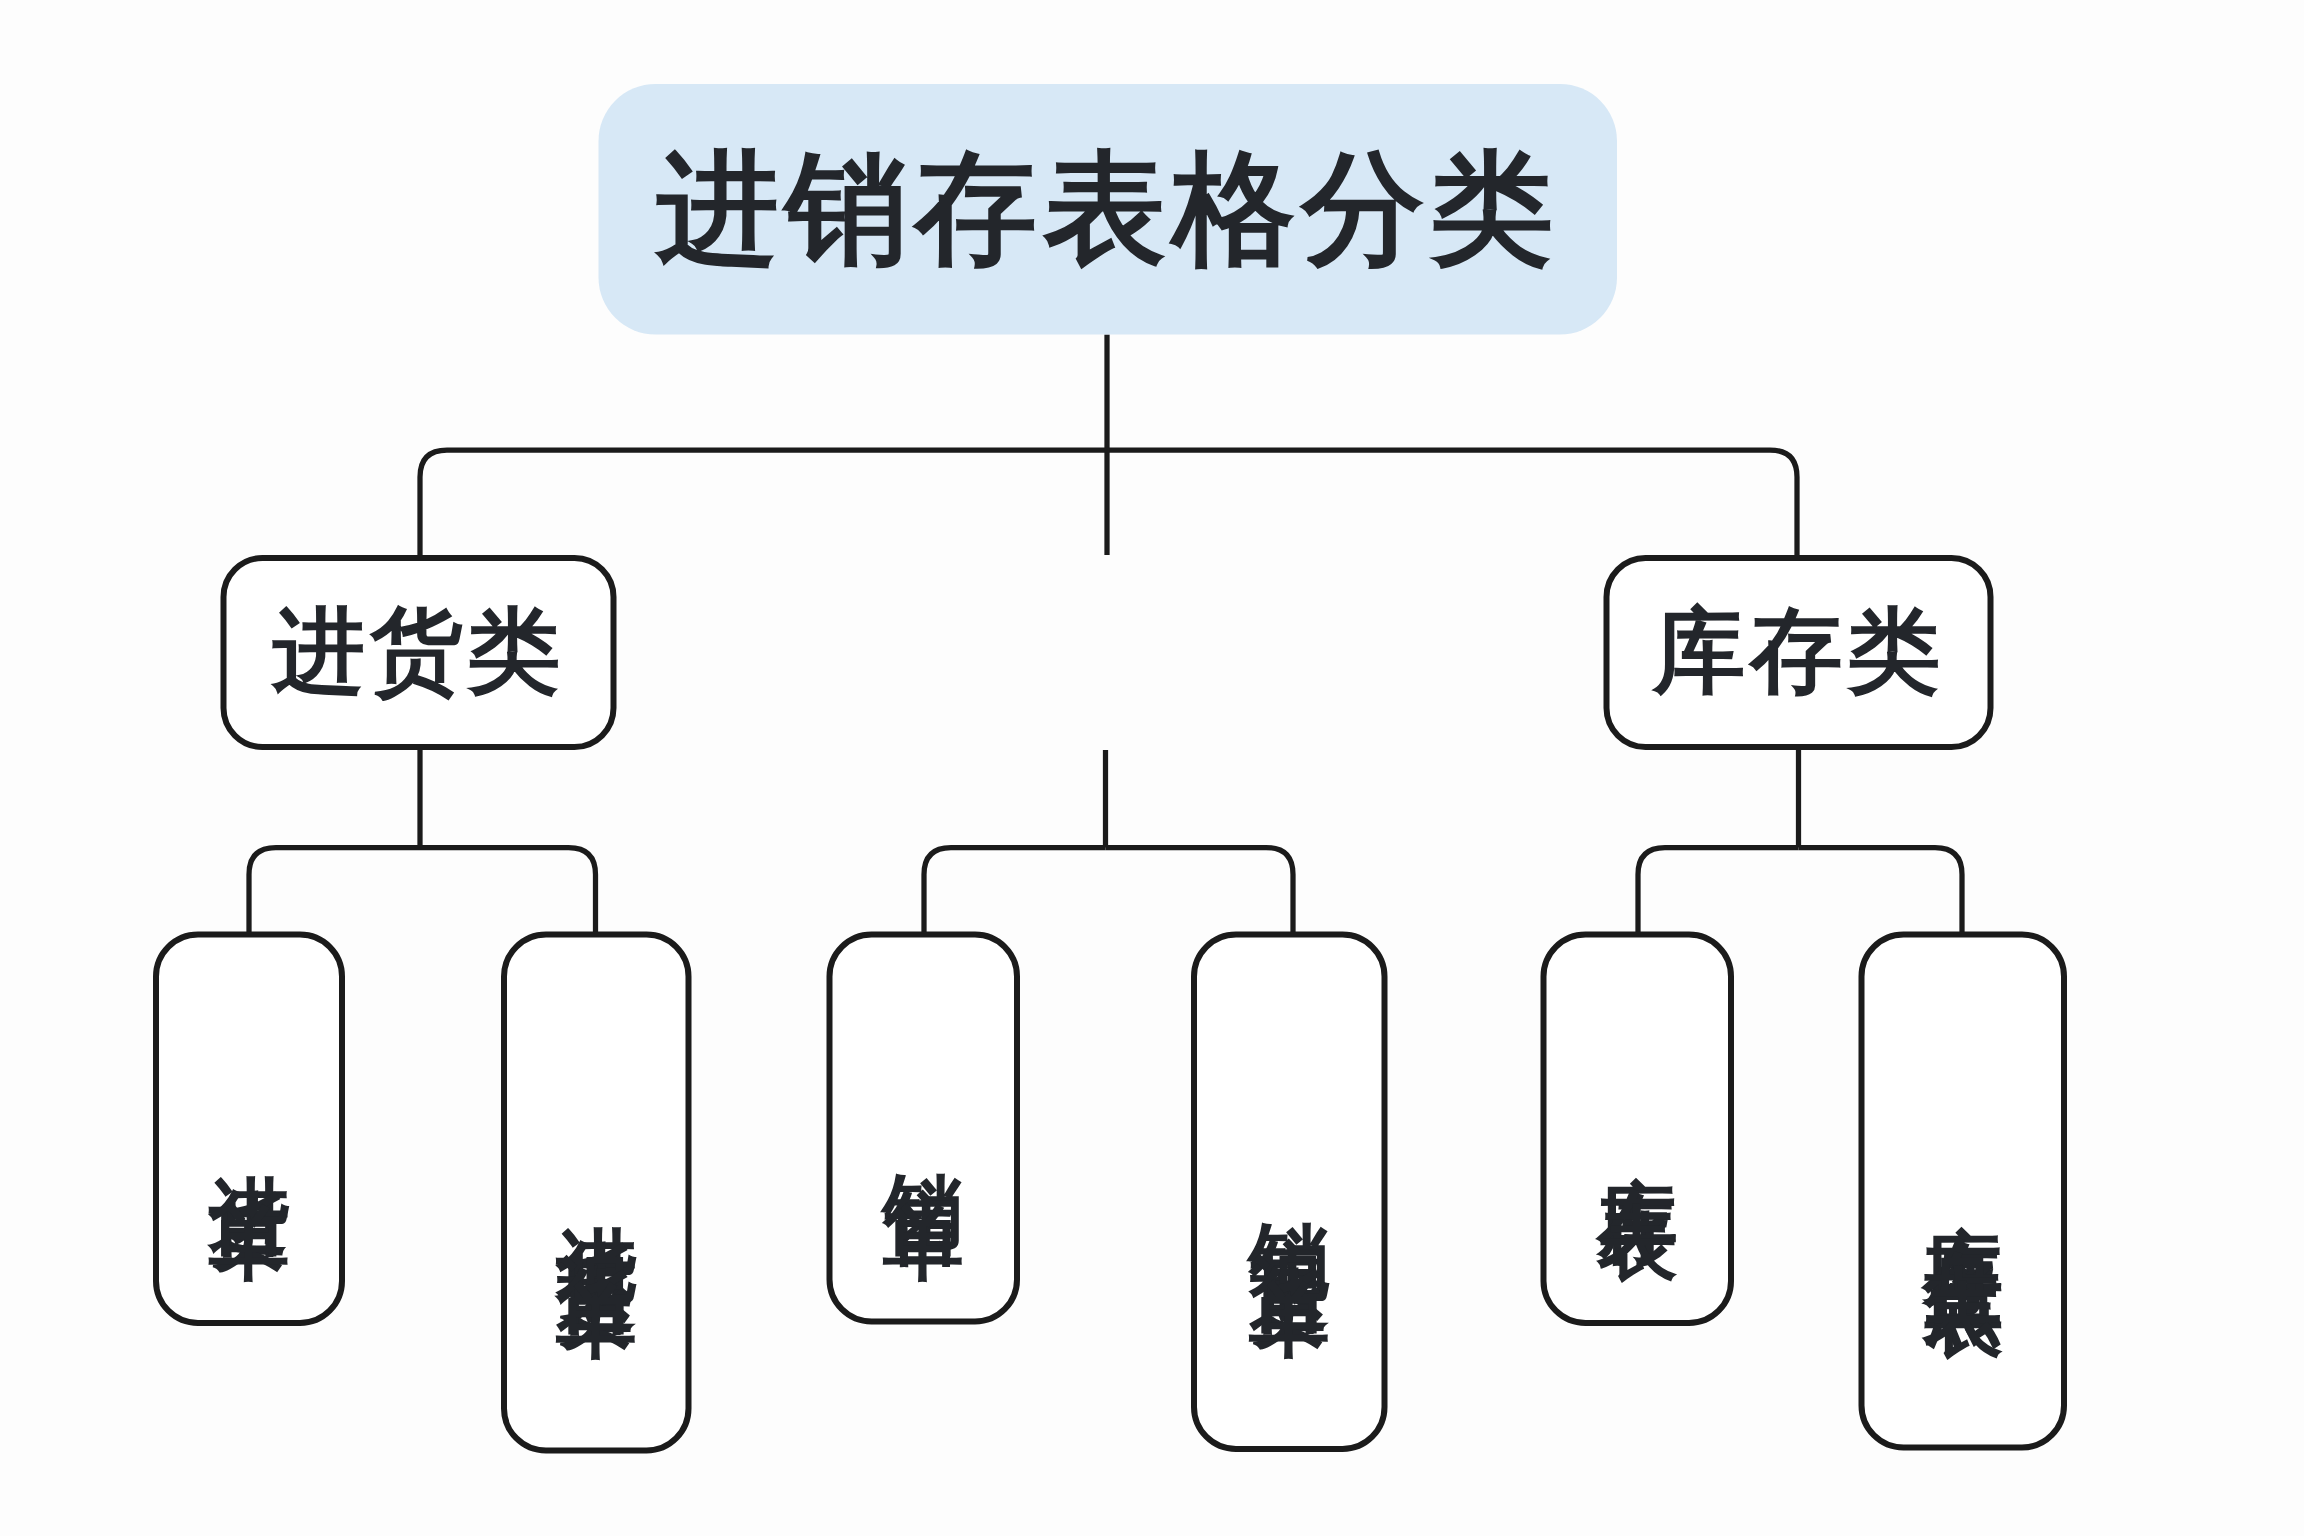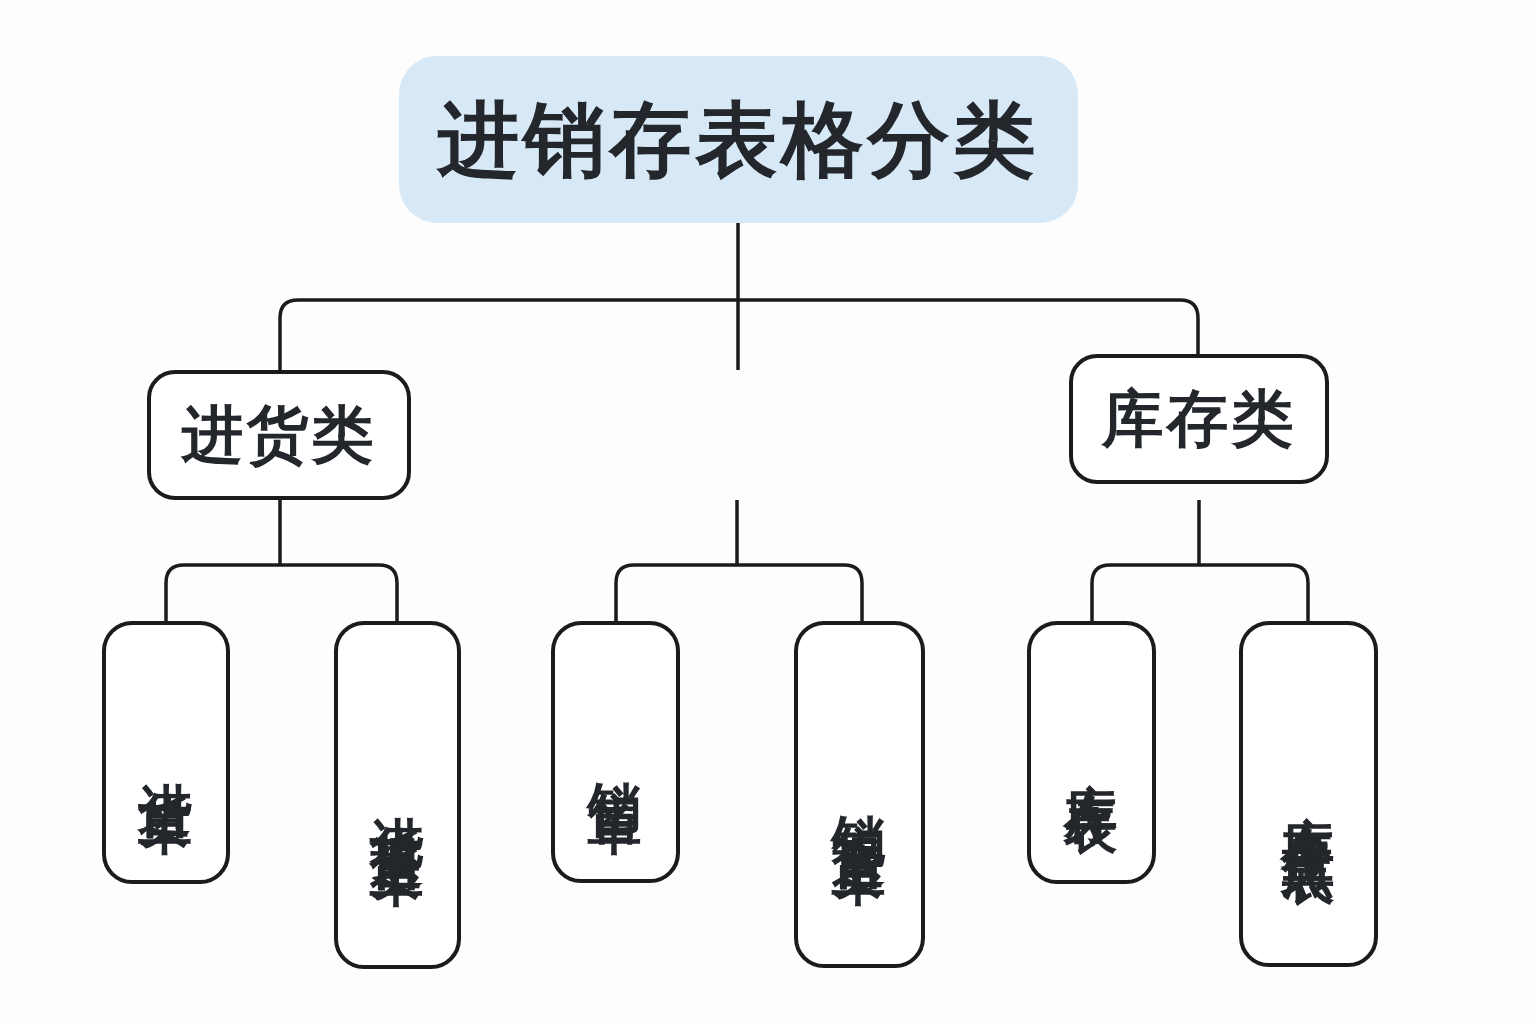--- a/index.html
+++ b/index.html
@@ -80,21 +80,21 @@
 
   <div class="node node-root" style="left:399px; top:56px; width:679px; height:167px;">
     <span>进销存表格分类</span>
   </div>
 
   <div class="node node-cat" style="left:147px; top:370px; width:264px; height:130px;">
     <span>进货类</span>
   </div>
 
 
-  <div class="node node-cat" style="left:1069px; top:354px; width:260px; height:130px;">
+  <div class="node node-cat" style="left:1069px; top:370px; width:260px; height:130px;">
     <span>库存类</span>
   </div>
 
   <div class="node node-leaf" style="left:102px; top:621px; width:128px; height:263px;">
     <span class="vtext">进货单</span>
   </div>
 
   <div class="node node-leaf" style="left:334px; top:621px; width:127px; height:348px;">
     <span class="vtext">进货退货单</span>
   </div>

